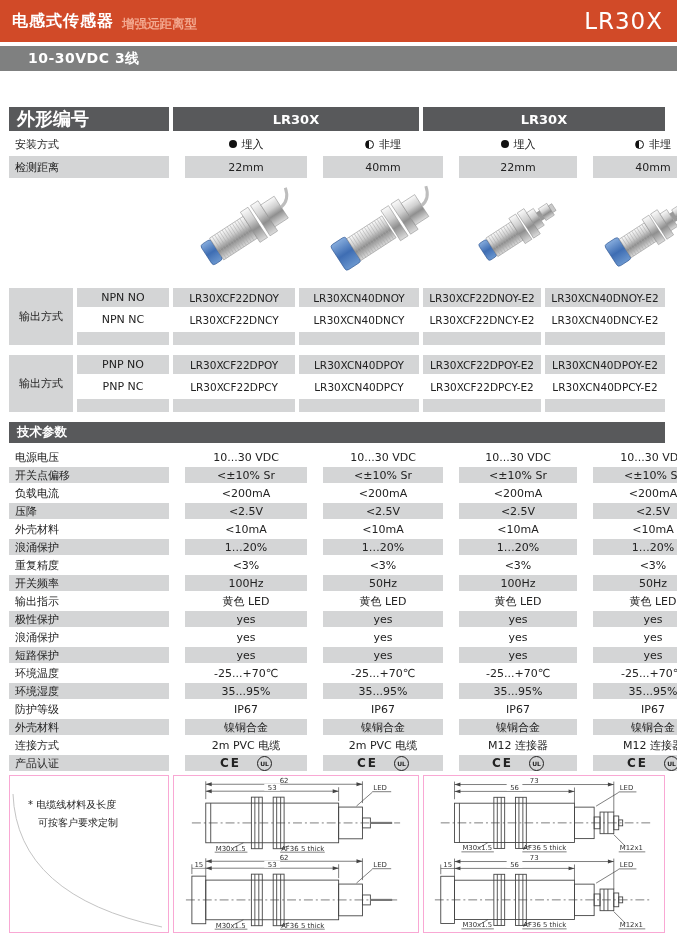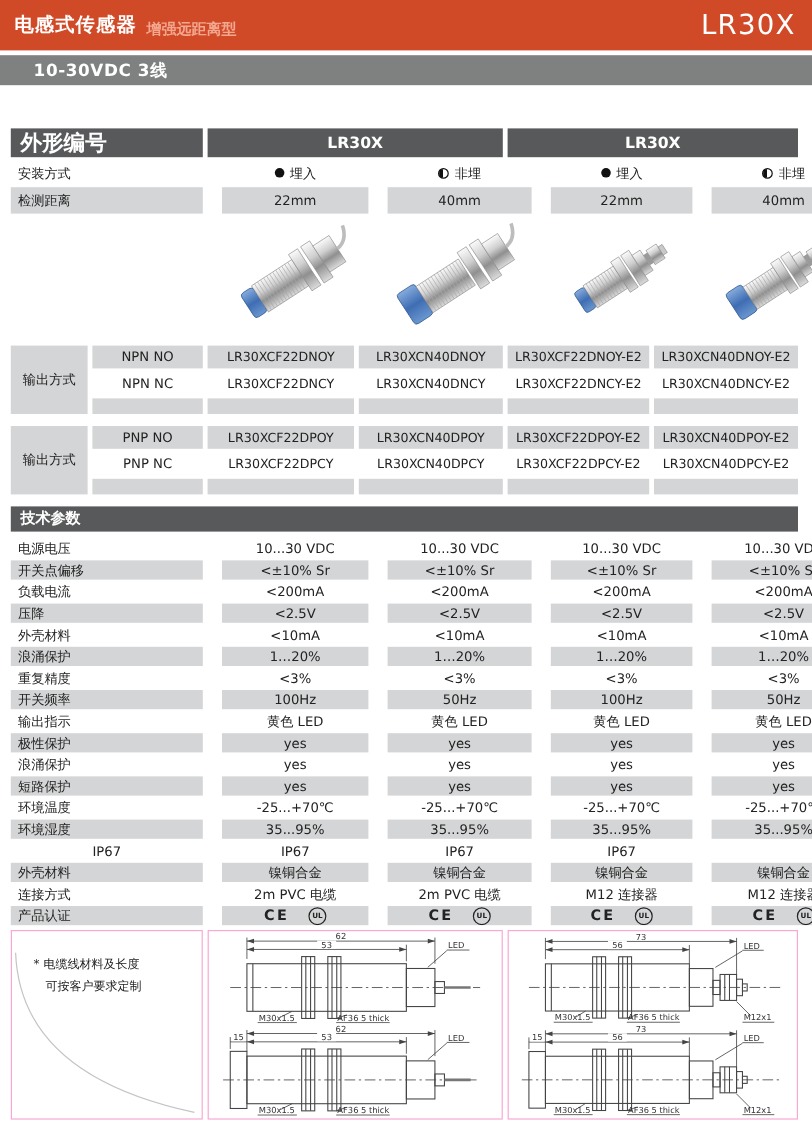--- a/index.html
+++ b/index.html
@@ -291,20 +291,21 @@
     <div class="cell">-25...+70℃</div>
   </div>
   <div class="row spec">
     <div class="cell lbl shade">环境湿度</div>
     <div class="cell shade">35...95%</div>
     <div class="cell shade">35...95%</div>
     <div class="cell shade">35...95%</div>
     <div class="cell shade">35...95%</div>
   </div>
   <div class="row spec">
+    <div class="cell lbl">防护等级</div>
     <div class="cell">IP67</div>
     <div class="cell">IP67</div>
     <div class="cell">IP67</div>
     <div class="cell">IP67</div>
   </div>
   <div class="row spec">
     <div class="cell lbl shade">外壳材料</div>
     <div class="cell shade">镍铜合金</div>
     <div class="cell shade">镍铜合金</div>
     <div class="cell shade">镍铜合金</div>

